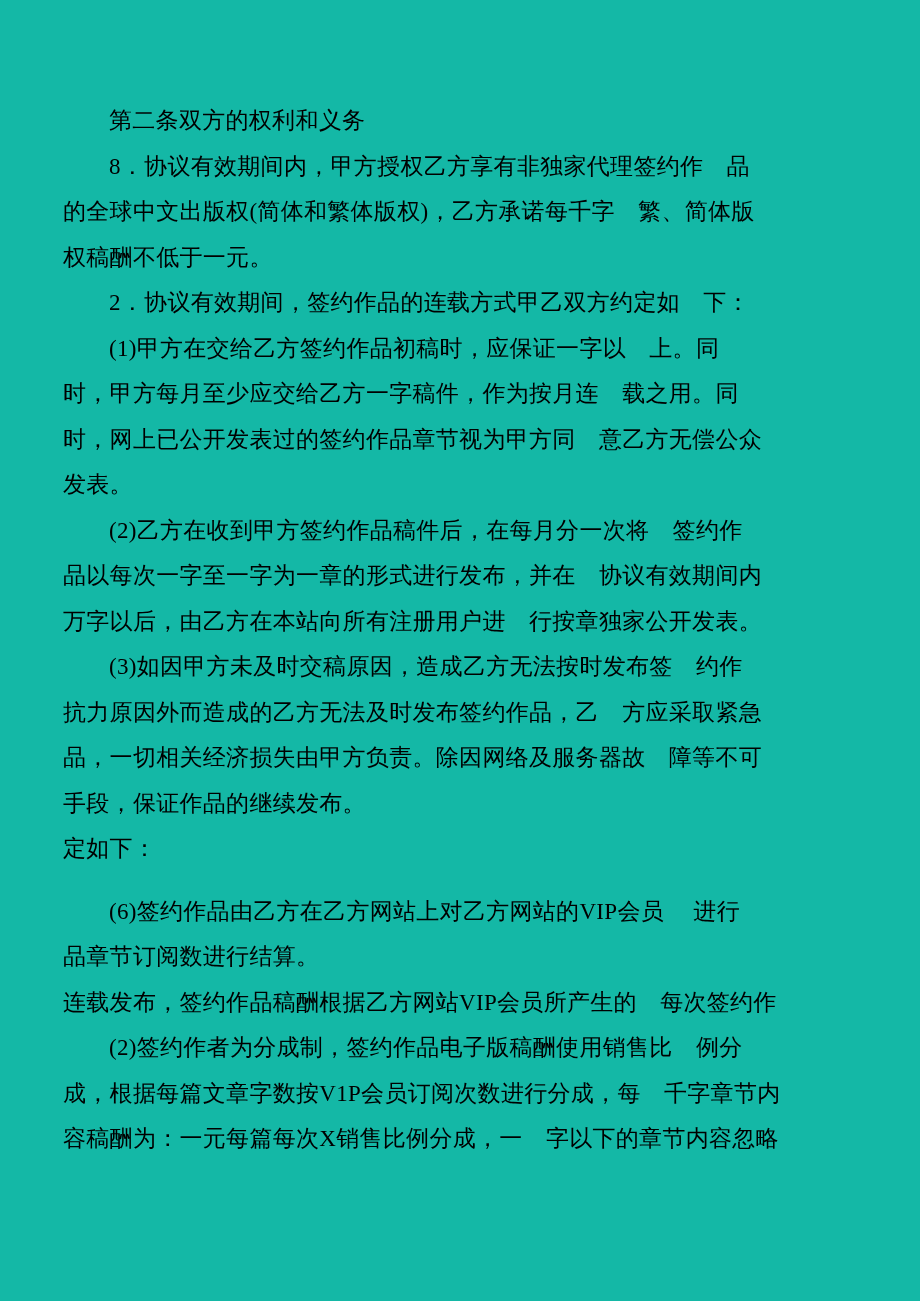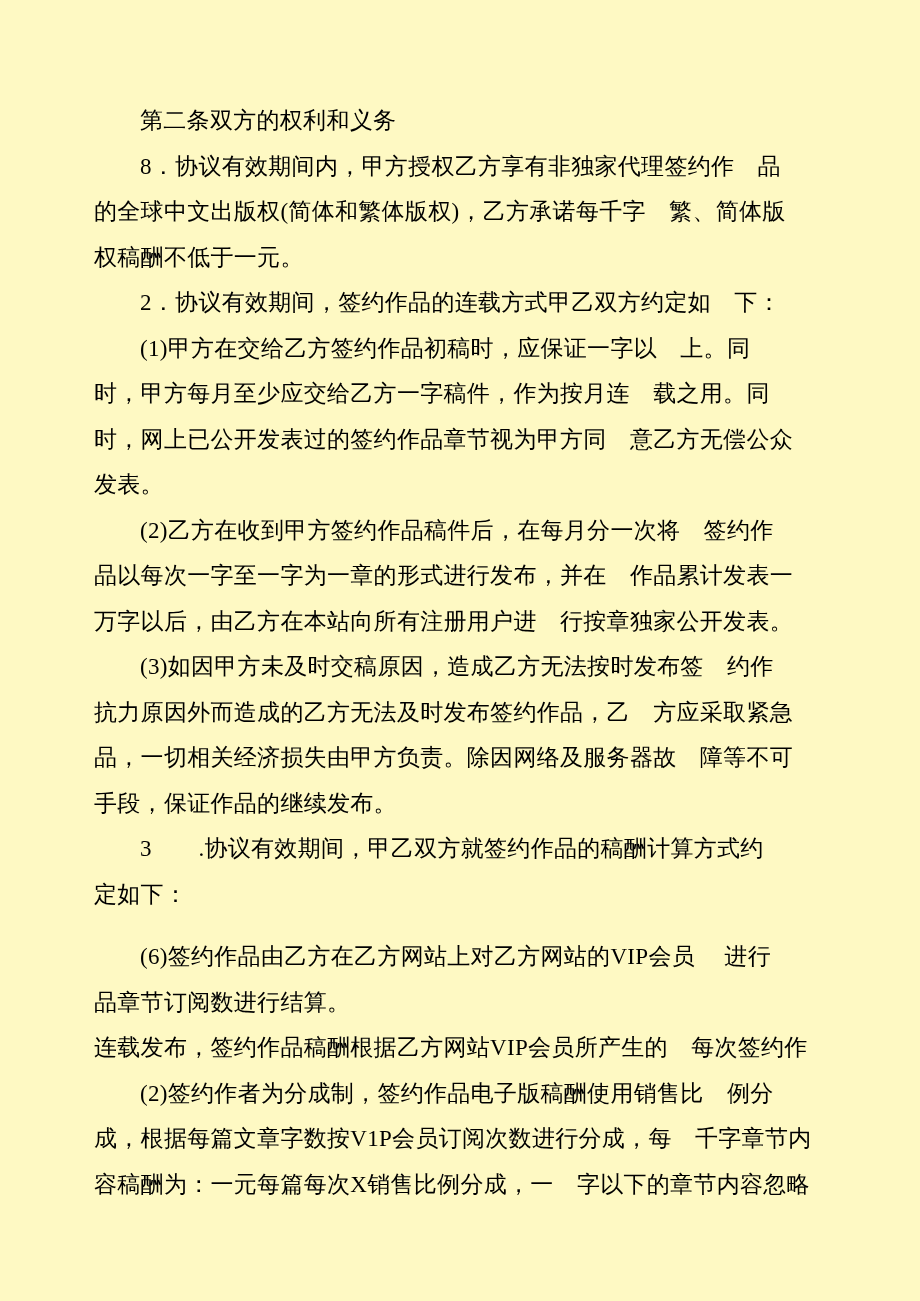--- a/index.html
+++ b/index.html
@@ -4,23 +4,23 @@
 <style>
   html, body {
     margin: 0;
     padding: 0;
     background: #ffffff;
   }
   .doc-page {
     position: relative;
     width: 920px;
     height: 1301px;
-    background: #fef9c3;
+    background: #14b8a6;
     box-sizing: border-box;
-    padding: 98px 95px 0 94px;
+    padding: 98px 95px 0 63px;
     overflow: hidden;
     font-family: "Liberation Serif", "DejaVu Serif", serif;
     font-size: 23px;
     color: #000000;
   }
   .para {
     margin: 0;
     padding: 0;
   }
   .line {
@@ -57,33 +57,32 @@
 
   <div class="para">
     <div class="line first">(1)甲方在交给乙方签约作品初稿时，应保证一字以　上。同</div>
     <div class="line">时，甲方每月至少应交给乙方一字稿件，作为按月连　载之用。同</div>
     <div class="line">时，网上已公开发表过的签约作品章节视为甲方同　意乙方无偿公众</div>
     <div class="line">发表。</div>
   </div>
 
   <div class="para">
     <div class="line first">(2)乙方在收到甲方签约作品稿件后，在每月分一次将　签约作</div>
-    <div class="line">品以每次一字至一字为一章的形式进行发布，并在　作品累计发表一</div>
+    <div class="line">品以每次一字至一字为一章的形式进行发布，并在　协议有效期间内</div>
     <div class="line">万字以后，由乙方在本站向所有注册用户进　行按章独家公开发表。</div>
   </div>
 
   <div class="para">
     <div class="line first">(3)如因甲方未及时交稿原因，造成乙方无法按时发布签　约作</div>
     <div class="line">抗力原因外而造成的乙方无法及时发布签约作品，乙　方应采取紧急</div>
     <div class="line">品，一切相关经济损失由甲方负责。除因网络及服务器故　障等不可</div>
     <div class="line">手段，保证作品的继续发布。</div>
   </div>
 
   <div class="para">
-    <div class="line first">3　　.协议有效期间，甲乙双方就签约作品的稿酬计算方式约</div>
     <div class="line">定如下：</div>
   </div>
 
   <div class="para gap-before">
     <div class="line first">(6)签约作品由乙方在乙方网站上对乙方网站的VIP会员　 进行</div>
     <div class="line">品章节订阅数进行结算。</div>
     <div class="line">连载发布，签约作品稿酬根据乙方网站VIP会员所产生的　每次签约作</div>
   </div>
 
   <div class="para">

